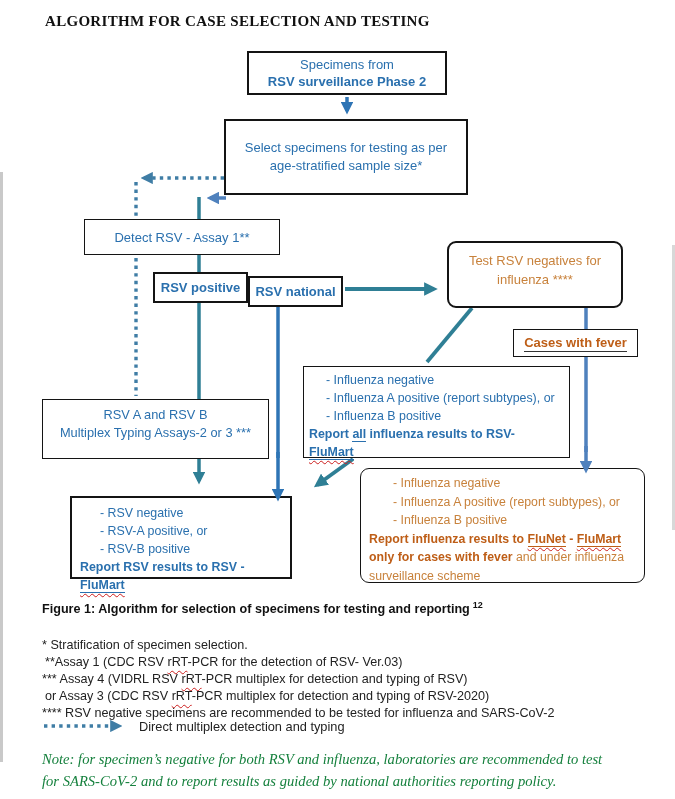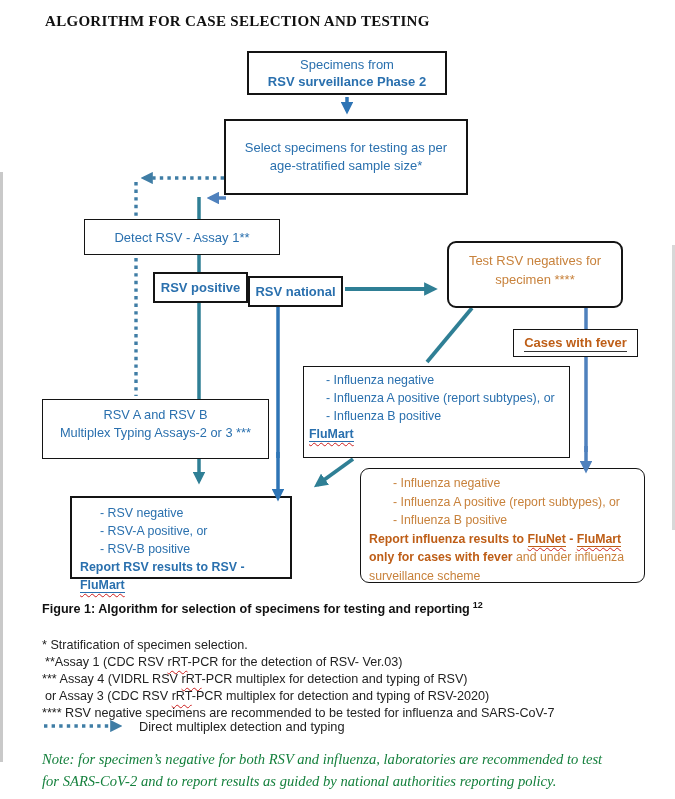--- a/index.html
+++ b/index.html
@@ -99,36 +99,37 @@
   <div class="fbox thick center b" style="left:153px;top:272px;width:95px;height:31px;">
     <div>RSV positive</div>
   </div>
 
   <div class="fbox thick center b" style="left:248px;top:276px;width:95px;height:31px;">
     <div>RSV national</div>
   </div>
 
   <div class="fbox thick orange" style="left:447px;top:241px;width:176px;height:67px;padding-top:8px;line-height:19px;text-align:center;">
     <div>Test RSV negatives for</div>
-    <div>specimen ****</div>
+    <div>influenza ****</div>
   </div>
 
   <div class="fbox center" style="left:513px;top:329px;width:125px;height:28px;">
     <span class="ob caseslabel">Cases with fever</span>
   </div>
 
   <div class="fbox center" style="left:42px;top:399px;width:227px;height:60px;line-height:18px;padding-bottom:10px;font-size:12.8px;">
     <div>RSV A and RSV B</div>
     <div>Multiplex Typing Assays-2 or 3 ***</div>
   </div>
 
   <div class="fbox items" style="left:303px;top:366px;width:267px;height:92px;padding-top:4px;font-size:12.4px;">
     <div style="padding-left:22px;">- Influenza negative</div>
     <div style="padding-left:22px;">- Influenza A positive (report subtypes), or</div>
     <div style="padding-left:22px;">- Influenza B positive</div>
+    <div class="b" style="padding-left:5px;"><span>Report </span><span class="u">all</span><span> influenza results to RSV-</span></div>
     <div class="b" style="padding-left:5px;"><span class="link squiggle">FluMart</span></div>
   </div>
 
   <div class="fbox thick items" style="left:70px;top:496px;width:222px;height:83px;padding-top:6px;font-size:12.4px;">
     <div style="padding-left:28px;">- RSV negative</div>
     <div style="padding-left:28px;">- RSV-A positive, or</div>
     <div style="padding-left:28px;">- RSV-B positive</div>
     <div class="b" style="padding-left:8px;"><span>Report RSV results to RSV - </span><span class="link squiggle">FluMart</span></div>
   </div>
 
@@ -148,21 +149,21 @@
 
   <div class="caption">
     <span>Figure 1: Algorithm for selection of specimens for testing and reporting</span><span class="sup">12</span>
   </div>
 
   <div class="footnotes">
     <div class="fn"><span>* Stratification of specimen selection.</span></div>
     <div class="fn"><span>**Assay 1 (CDC RSV </span><span class="squiggle">rRT</span><span>-PCR for the detection of RSV- Ver.03)</span></div>
     <div class="fn"><span>*** Assay 4 (VIDRL RSV </span><span class="squiggle">rRT</span><span>-PCR multiplex for detection and typing of RSV)</span></div>
     <div class="fn"><span>or Assay 3 (CDC RSV </span><span class="squiggle">rRT</span><span>-PCR multiplex for detection and typing of RSV-2020)</span></div>
-    <div class="fn"><span>**** RSV negative specimens are recommended to be tested for influenza and SARS-CoV-7</span></div>
+    <div class="fn"><span>**** RSV negative specimens are recommended to be tested for influenza and SARS-CoV-2</span></div>
   </div>
 
   <div class="legendlabel">Direct multiplex detection and typing</div>
 
   <div class="note">
     <div>Note: for specimen’s negative for both RSV and influenza, laboratories are recommended to test</div>
     <div>for SARS-CoV-2 and to report results as guided by national authorities reporting policy.</div>
   </div>
 
 </div>

